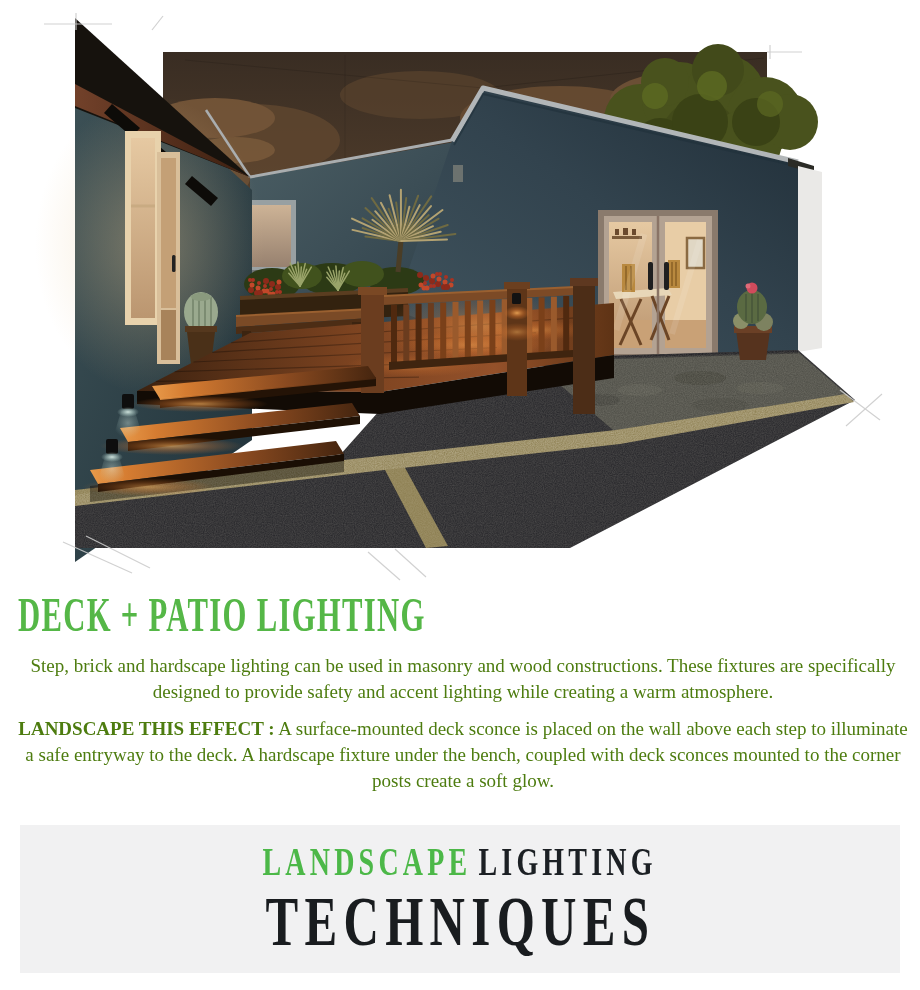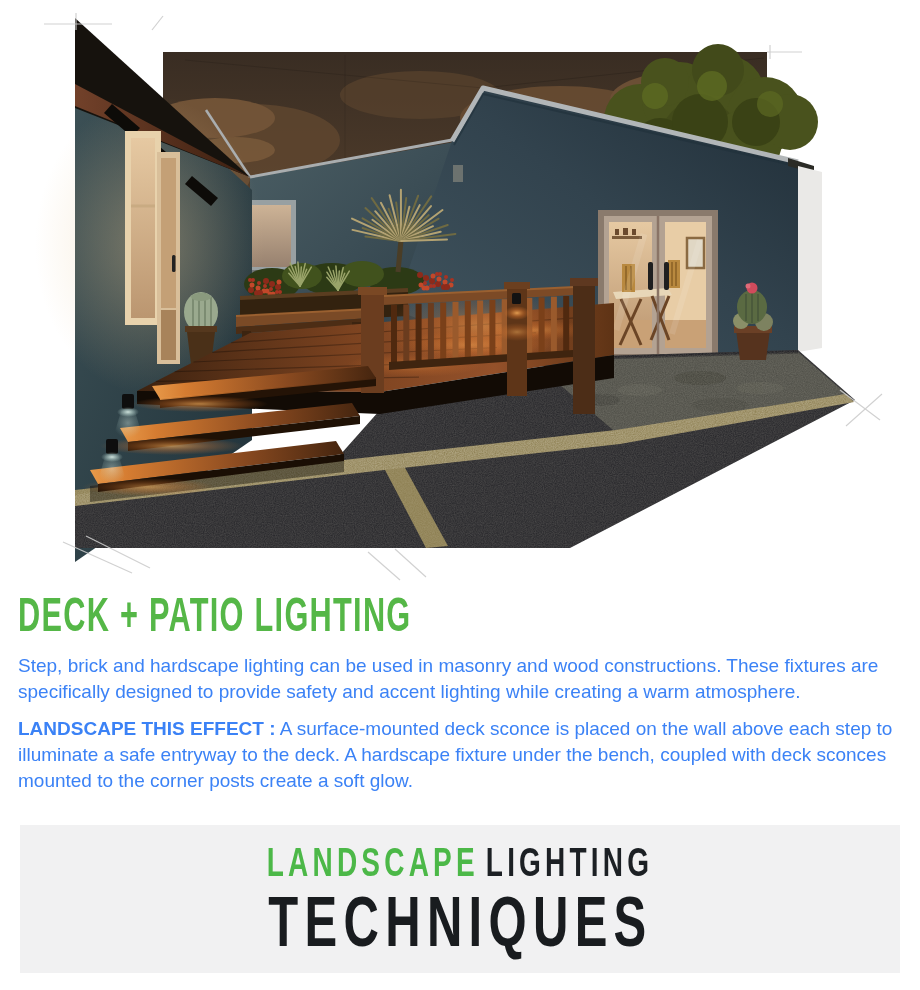--- a/index.html
+++ b/index.html
@@ -1,23 +1,23 @@
 <!DOCTYPE html>
 <html><head>
 <meta charset="utf-8">
 <style>
   html,body{margin:0;padding:0;background:#ffffff;}
   .page{position:relative;width:920px;height:990px;background:#ffffff;overflow:hidden;
-        font-family:Liberation Sans, sans-serif;}
+        font-family:Liberation Serif, serif;}
   .hero{position:absolute;left:0;top:0;width:920px;height:585px;}
   .copy{position:absolute;left:18px;top:590px;width:890px;}
   .headline{margin:0 0 13px 0;font-size:48px;line-height:50px;font-weight:700;
             letter-spacing:2px;color:#55b747;transform:scaleX(.64);transform-origin:0 50%;
             white-space:nowrap;}
-  .body-p{margin:0 0 11px 0;font-size:19px;line-height:26px;color:#3b82f6;letter-spacing:0;}
+  .body-p{margin:0 0 11px 0;font-size:19px;line-height:26px;color:#4d7c0f;letter-spacing:0;text-align:center;}
   .body-p .lead{font-weight:700;}
   .footer-band{position:absolute;left:20px;top:825px;width:880px;height:148px;background:#f1f1f2;
                display:flex;flex-direction:column;align-items:center;justify-content:center;}
   .f-line1{font-size:40px;font-weight:700;letter-spacing:6px;line-height:42px;
            transform:scaleX(.70);transform-origin:50% 50%;white-space:nowrap;color:#1c2024;}
   .f-line1 .green{color:#4cb848;margin-right:10px;}
   .f-line2{font-size:70px;font-weight:700;letter-spacing:9px;line-height:70px;margin-top:4px;
            transform:scaleX(.70);transform-origin:50% 50%;white-space:nowrap;color:#191c1f;}
 </style>
 </head>

